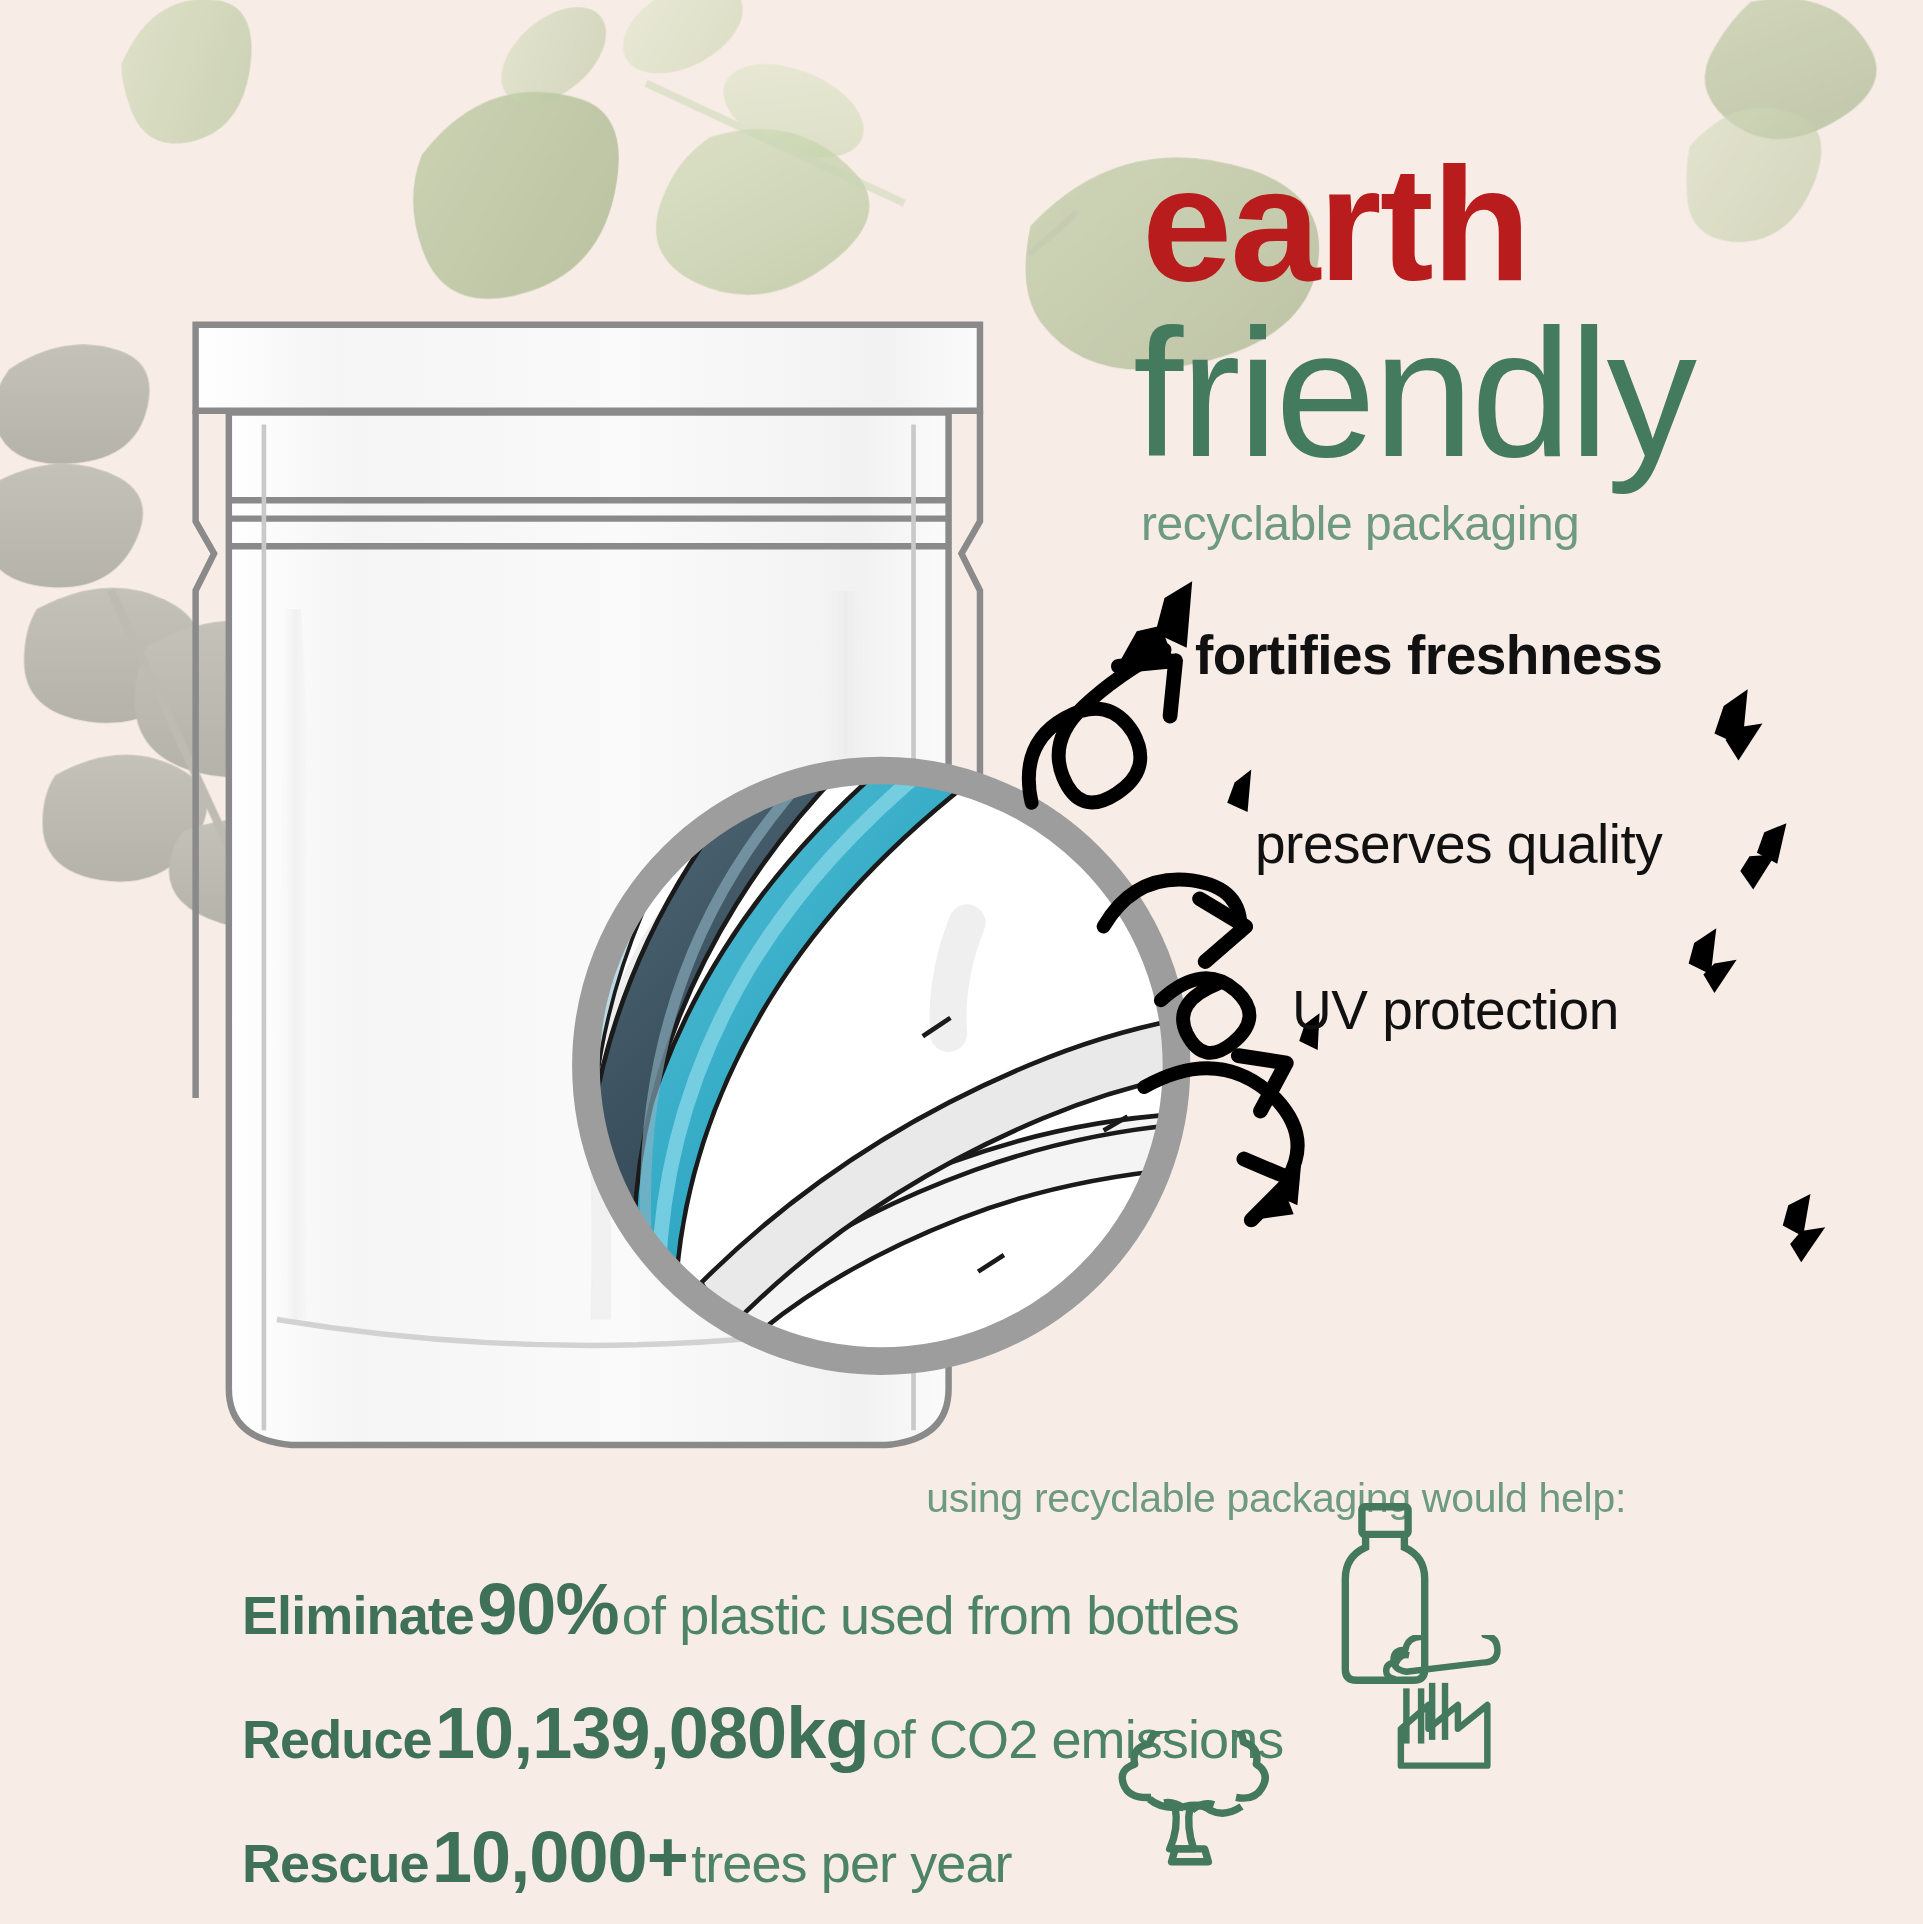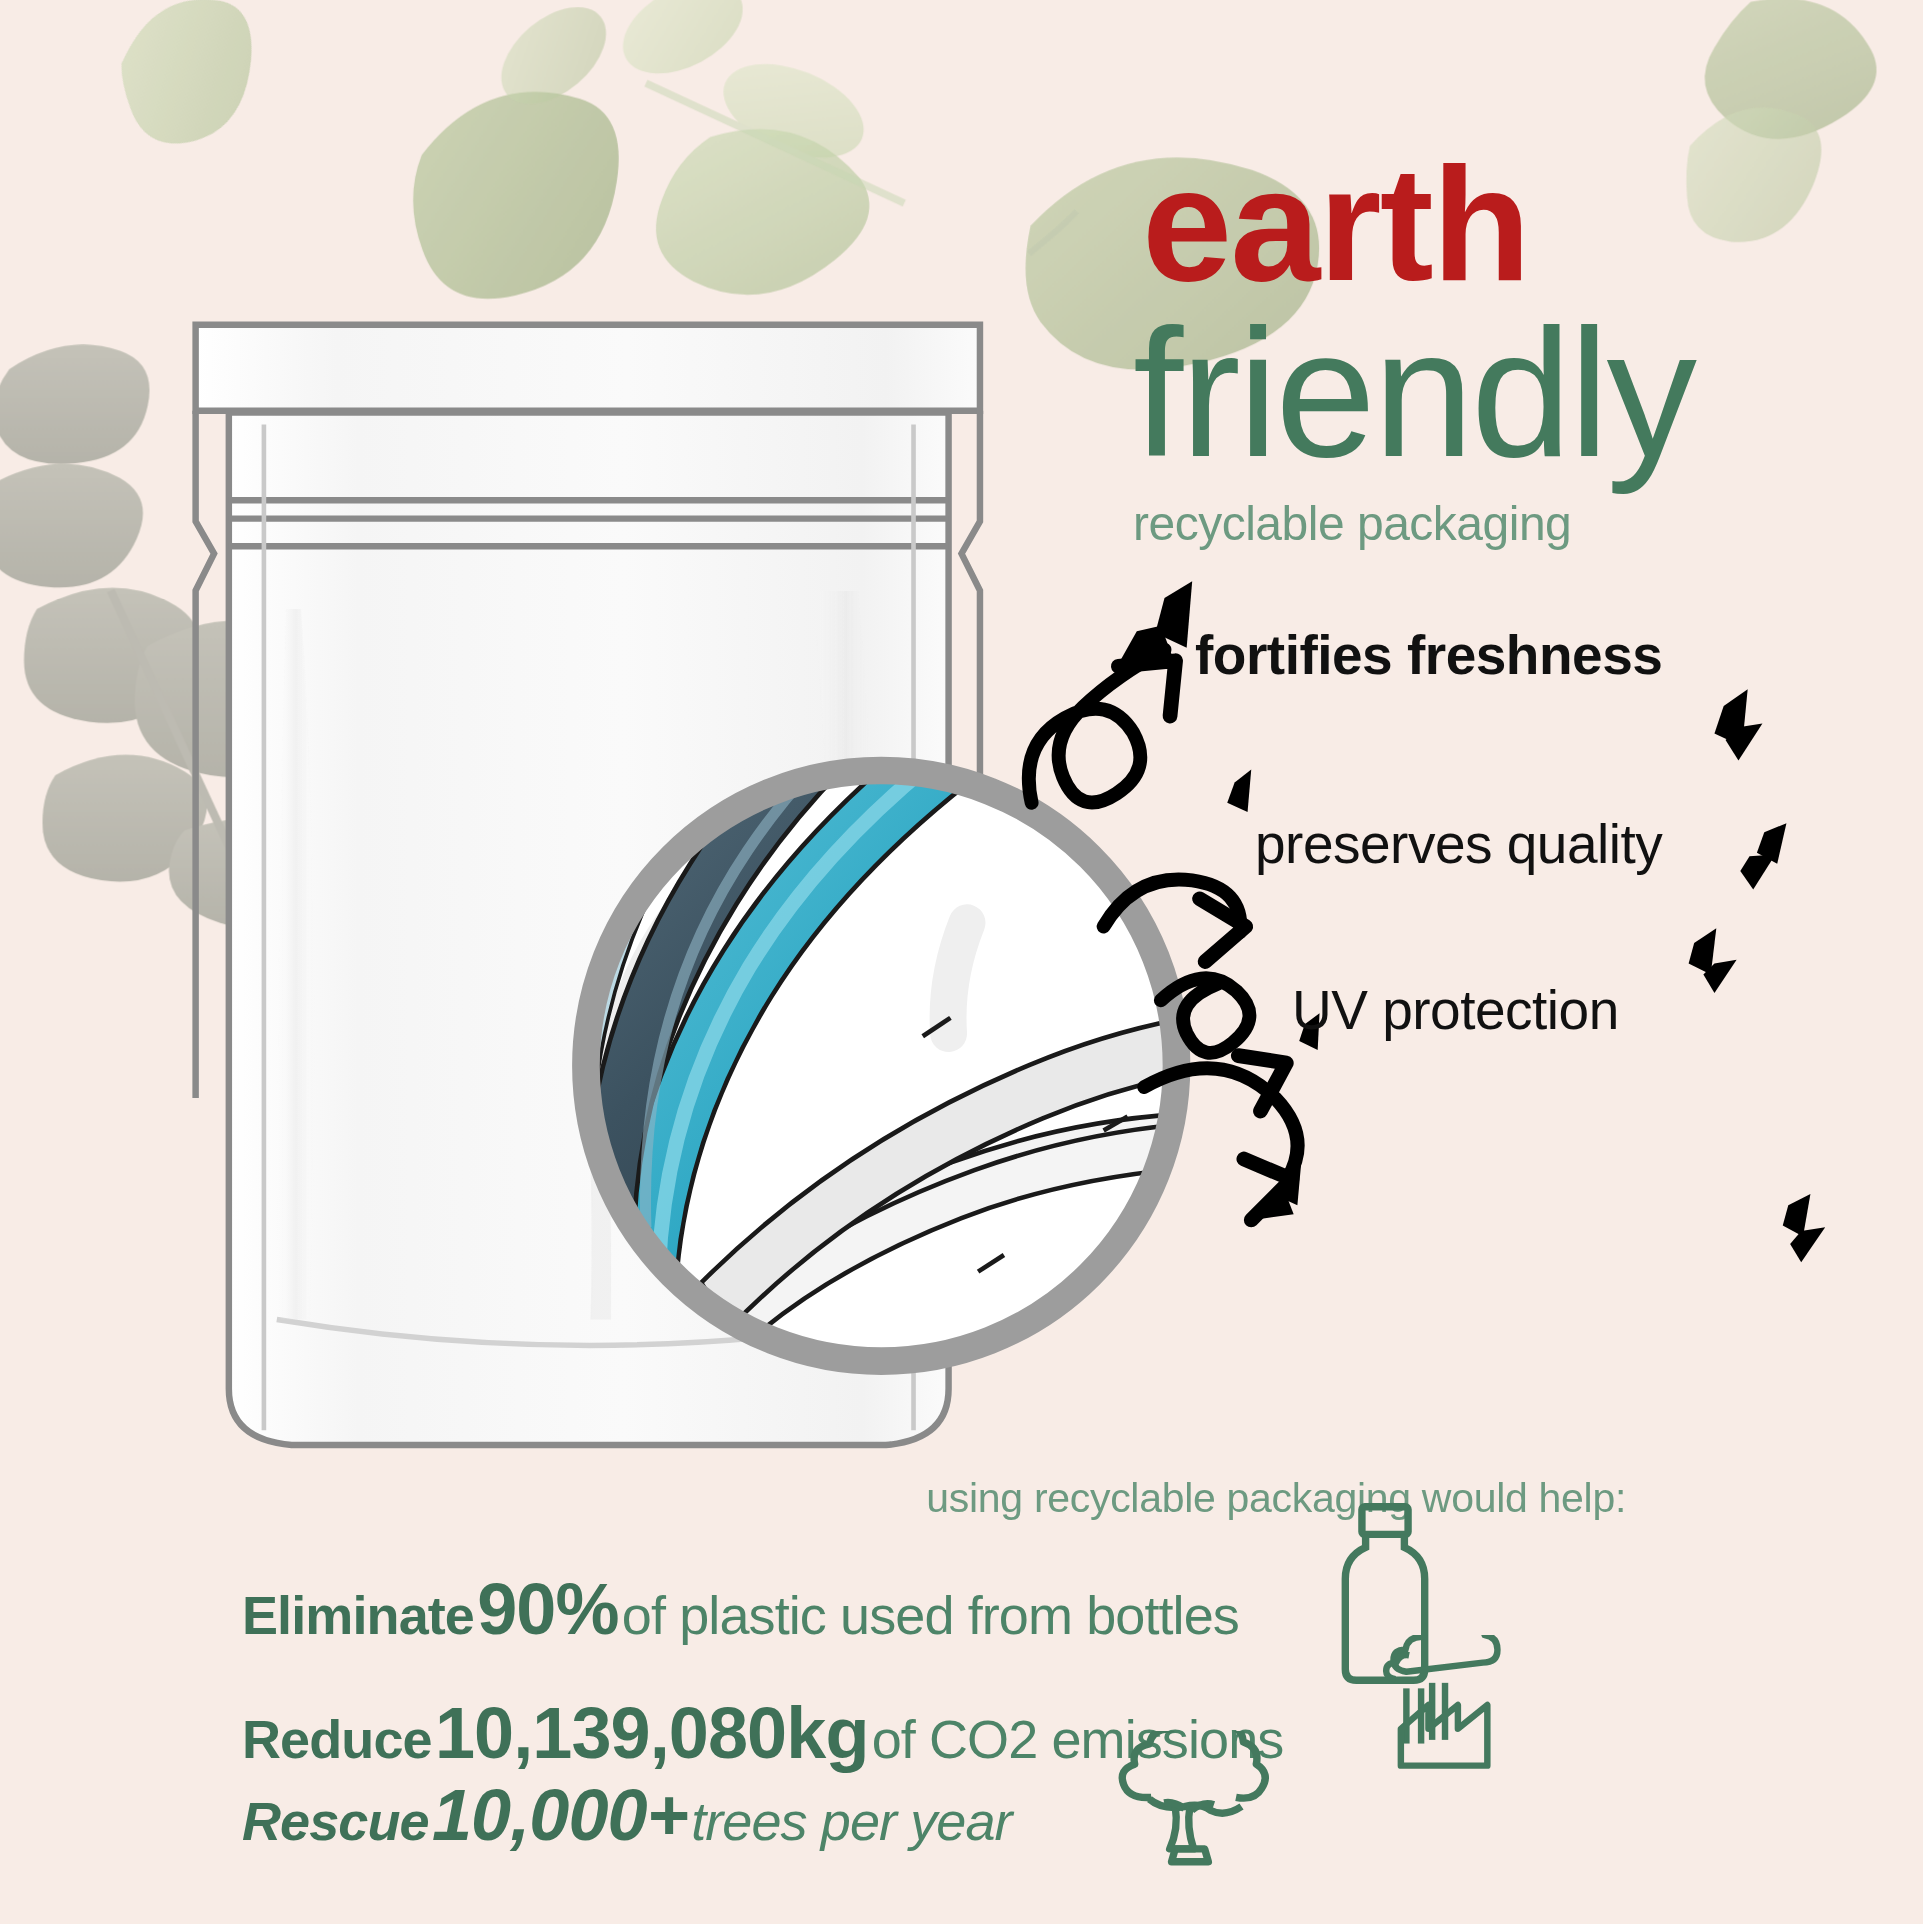--- a/index.html
+++ b/index.html
@@ -18,21 +18,21 @@
   #headline-line1{
     font-size:162px;font-weight:bold;line-height:0.95;
     color:#b91c1c;letter-spacing:-1.8px;margin:9px;
   }
   #headline-line2{
     font-size:181px;font-weight:400;line-height:0.92;
     color:#447a5d;letter-spacing:-2.8px;margin:0;margin-top:5.5px;
   }
   #headline-sub{
     font-size:48px;font-weight:400;color:#6d9a81;
-    margin:0;margin-top:20px;letter-spacing:-0.5px;
+    margin:8px;margin-top:20px;letter-spacing:-0.5px;
   }
 
   
   .feature-label{
     position:absolute;
     font-size:55px;color:#111;white-space:nowrap;
     font-weight:400;letter-spacing:-0.5px;
   }
   #feature-0{left:1195px;top:623px;font-weight:bold;}
   #feature-1{left:1255px;top:812px;}
@@ -45,21 +45,21 @@
     font-size:41px;color:#6d9a81;font-weight:400;margin:0;
     letter-spacing:-0.3px;
     text-align:right;
   }
   .stat-row{
     margin-top:0;white-space:nowrap;color:#3f7158;
     letter-spacing:-0.9px;
   }
   #stat-row-0{margin-top:46px;}
   #stat-row-1{margin-top:42px;}
-  #stat-row-2{font-style:italic;}
+  #stat-row-2{margin-top:42px;}
   .stat-verb{font-size:54px;font-weight:bold;}
   .stat-value{font-size:72px;font-weight:bold;}
   .stat-rest{font-size:54px;font-weight:400;color:#4d8468;}
 
   
   .eco-icon{position:absolute;}
   #bottle-icon-wrap{left:1325px;top:1501px;}
   #factory-icon-wrap{left:1375px;top:1635px;}
   #tree-icon-wrap{left:1096px;top:1731px;}
 </style>

